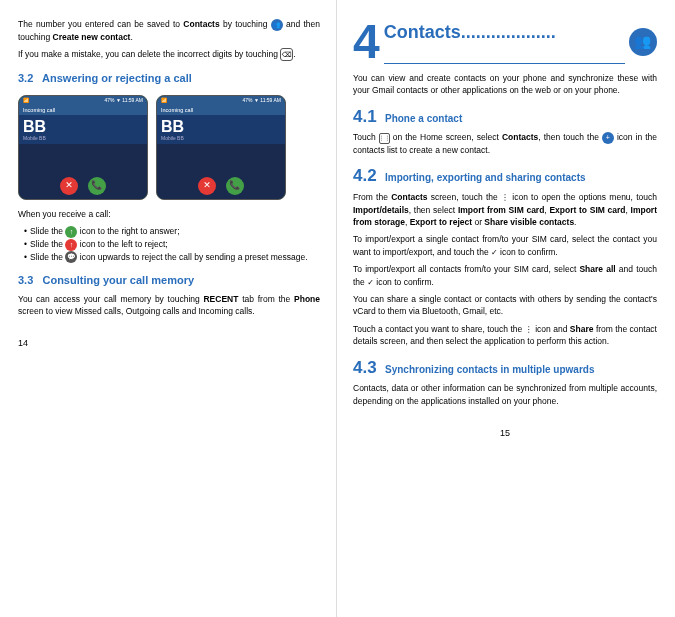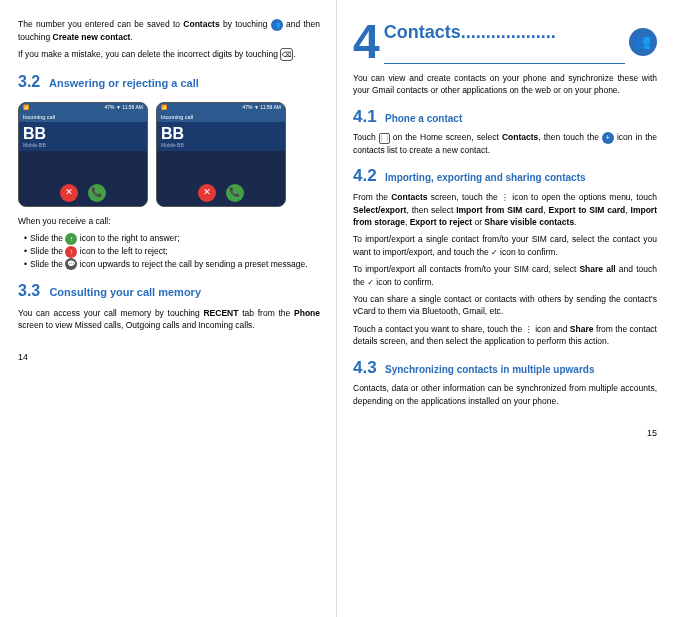--- a/index.html
+++ b/index.html
@@ -27,21 +27,21 @@
       overflow: hidden;
     }
     .section-heading {
       font-size: 11px;
       font-weight: bold;
       color: #2a6ebb;
       margin-bottom: 4px;
       margin-top: 10px;
     }
     .section-heading span.num {
-      font-size: 16px;
+      font-size: 11px;
     }
     p {
       font-size: 8.5px;
       line-height: 1.45;
       margin-bottom: 5px;
       text-align: justify;
     }
     p b { font-weight: bold; }
     .bullet-list {
       margin-bottom: 5px;
@@ -300,21 +300,21 @@
     </p>
 
     <div class="section-sub">
       <span class="num">4.2</span>&nbsp;&nbsp;
       <span>Importing, exporting and sharing contacts</span>
     </div>
 
     <p>
       From the <b>Contacts</b> screen, touch the
       <span style="font-size:8px;vertical-align:middle;">⋮</span>
-      icon to open the options menu, touch <b>Select/export</b>, then select <b>Import from SIM card</b>, <b>Export to SIM card</b>, <b>Import from storage</b>, <b>Export to reject</b> or <b>Share visible contacts</b>.
+      icon to open the options menu, touch <b>Import/details</b>, then select <b>Import from SIM card</b>, <b>Export to SIM card</b>, <b>Import from storage</b>, <b>Export to reject</b> or <b>Share visible contacts</b>.
     </p>
 
     <p>
       To import/export a single contact from/to your SIM card, select the contact you want to import/export, and touch the
       <span style="font-size:8px;vertical-align:middle;">✓</span>
       icon to confirm.
     </p>
 
     <p>
       To import/export all contacts from/to your SIM card, select <b>Share all</b> and touch the
@@ -332,15 +332,15 @@
       icon and <b>Share</b> from the contact details screen, and then select the application to perform this action.
     </p>
 
     <div class="section-sub">
       <span class="num">4.3</span>&nbsp;&nbsp;
       <span>Synchronizing contacts in multiple upwards</span>
     </div>
 
     <p>Contacts, data or other information can be synchronized from multiple accounts, depending on the applications installed on your phone.</p>
 
-    <div style="margin-top: 20px; font-size: 9px; text-align: right;">15</div>
+    <div style="margin-top: 20px; font-size: 9px; text-align: center;">15</div>
   </div>
 </div>
 
 </body></html>

